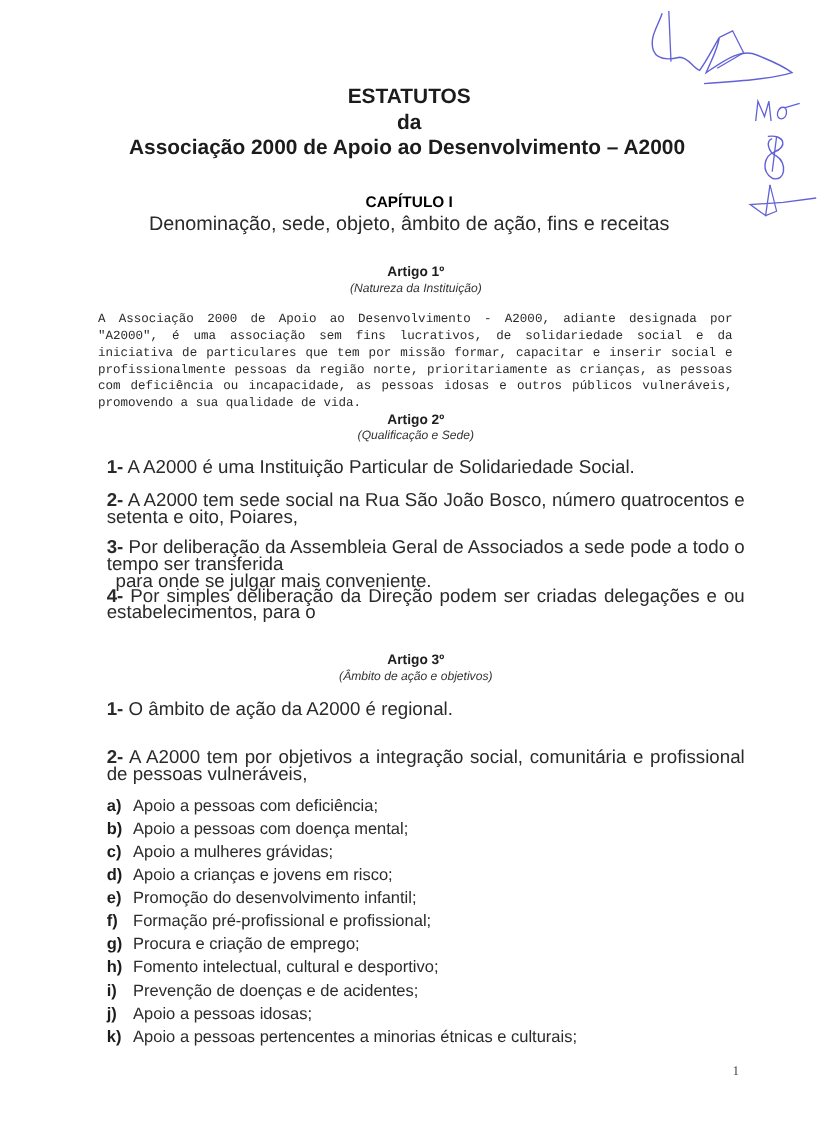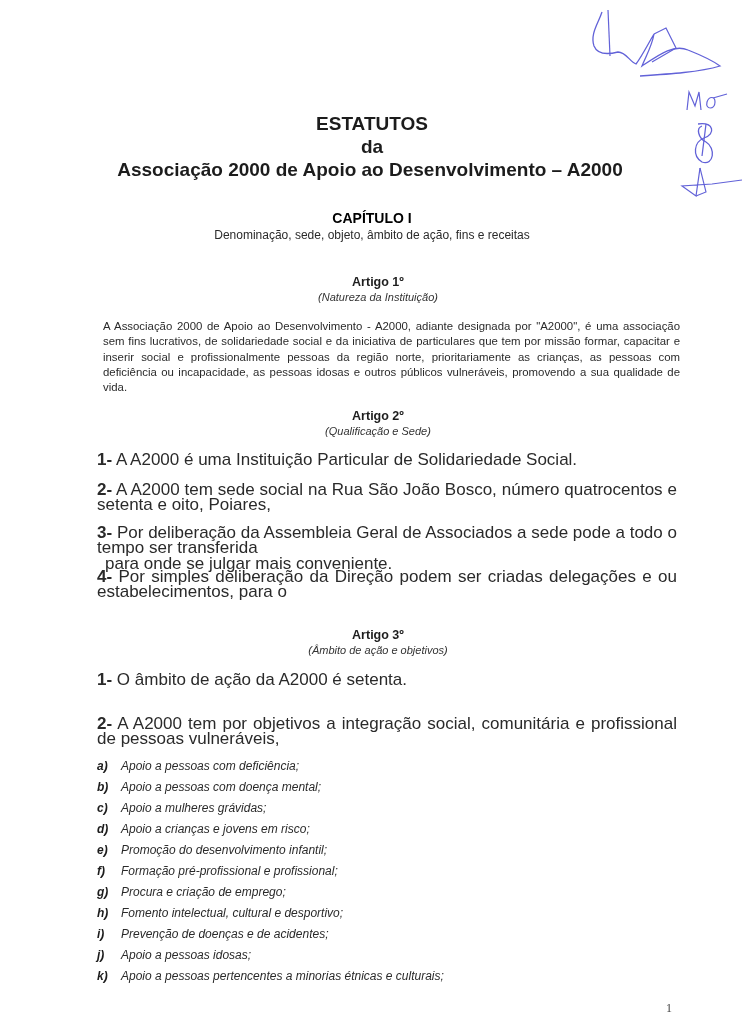--- a/index.html
+++ b/index.html
@@ -1,28 +1,28 @@
 <!DOCTYPE html>
 <html><head>
   <meta charset="utf-8">
   <style>
     html, body { margin: 0; padding: 0; background: #ffffff; }
     body { width: 744px; height: 1024px; position: relative; overflow: hidden;
            font-family: "Liberation Sans", sans-serif; color: #222; }
-    .abs { position: absolute; margin-top: 35px; }
+    .abs { position: absolute; }
     .center { left: 0; width: 744px; text-align: center; }
     .t-main { font-weight: bold; font-size: 19px; color: #1c1c1c; line-height: 22px; }
     .t-chap { font-weight: bold; font-size: 14px; color: #000000; }
-    .t-chapsub { font-size: 12px; color: #2a2a2a; }
+    .t-chapsub { font-size: 18px; color: #2a2a2a; }
     .art-title { font-weight: bold; font-size: 12.5px; color: #1e1e1e; }
     .art-sub { font-style: italic; font-size: 11px; color: #333; }
-    .para { left: 103px; width: 577px; font-size: 11.4px; line-height: 15.3px; color: #2a2a2a; text-align: justify; }
+    .para { left: 89px; width: 577px; font-size: 11.4px; line-height: 15.3px; color: #2a2a2a; text-align: justify; font-family: Liberation Mono, monospace; }
     .num-para { left: 97px; width: 580px; font-size: 17px; line-height: 15.3px; color: #2a2a2a; text-align: justify; }
     .num-para .cont { padding-left: 8px; display: block; }
-    .list-item { left: 97px; font-size: 12px; color: #2a2a2a; height: 15px; font-style: italic; }
+    .list-item { left: 97px; font-size: 15px; color: #2a2a2a; height: 15px; }
     .list-item .lbl { display: inline-block; width: 24px; font-weight: bold; color: #1c1c1c; }
     .page-num { left: 666px; top: 966px; font-family: "Liberation Serif", serif; font-size: 12px; color: #444; }
     .sig { position: absolute; }
   </style>
 </head>
 <body>
 
 <svg class="sig" style="left:580px;top:4px" width="160" height="80" viewBox="0 0 160 80">
   <path d="M22 8 C18 20 10 30 14 42 C18 52 30 50 38 48 C46 48 50 58 56 60 C62 52 68 40 74 30 C72 42 66 52 62 62 C80 50 94 40 108 46 C118 50 132 56 140 62 C120 68 90 70 60 72" fill="none" stroke="#6262d8" stroke-width="1.3"></path>
   <path d="M28 6 L30 52" fill="none" stroke="#6262d8" stroke-width="1.2"></path>
@@ -71,21 +71,21 @@
 <div class="abs num-para" style="top:534px">
   <b>4-</b>
   <span>Por simples deliberação da Direção podem ser criadas delegações e ou estabelecimentos, para o</span>
 </div>
 
 <div class="abs center art-title" style="top:593px; left:6px">Artigo 3º</div>
 <div class="abs center art-sub" style="top:609px; left:6px">(Âmbito de ação e objetivos)</div>
 
 <div class="abs num-para" style="top:637px">
   <b>1-</b>
-  <span>O âmbito de ação da A2000 é setenta.</span>
+  <span>O âmbito de ação da A2000 é regional.</span>
 </div>
 <div class="abs num-para" style="top:681px">
   <b>2-</b>
   <span>A A2000 tem por objetivos a integração social, comunitária e profissional de pessoas vulneráveis,</span>
 </div>
 
 <div class="abs list-item" style="top:724px"><span class="lbl">a)</span><span>Apoio a pessoas com deficiência;</span></div>
 <div class="abs list-item" style="top:745px"><span class="lbl">b)</span><span>Apoio a pessoas com doença mental;</span></div>
 <div class="abs list-item" style="top:766px"><span class="lbl">c)</span><span>Apoio a mulheres grávidas;</span></div>
 <div class="abs list-item" style="top:787px"><span class="lbl">d)</span><span>Apoio a crianças e jovens em risco;</span></div>

